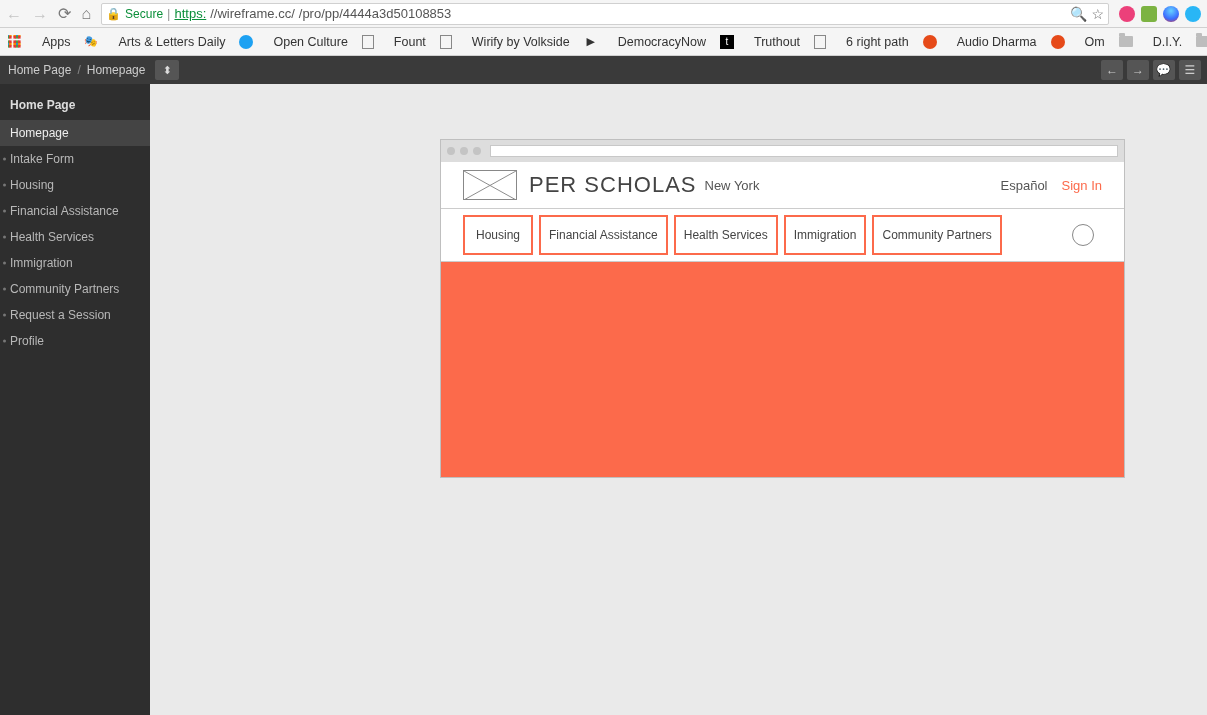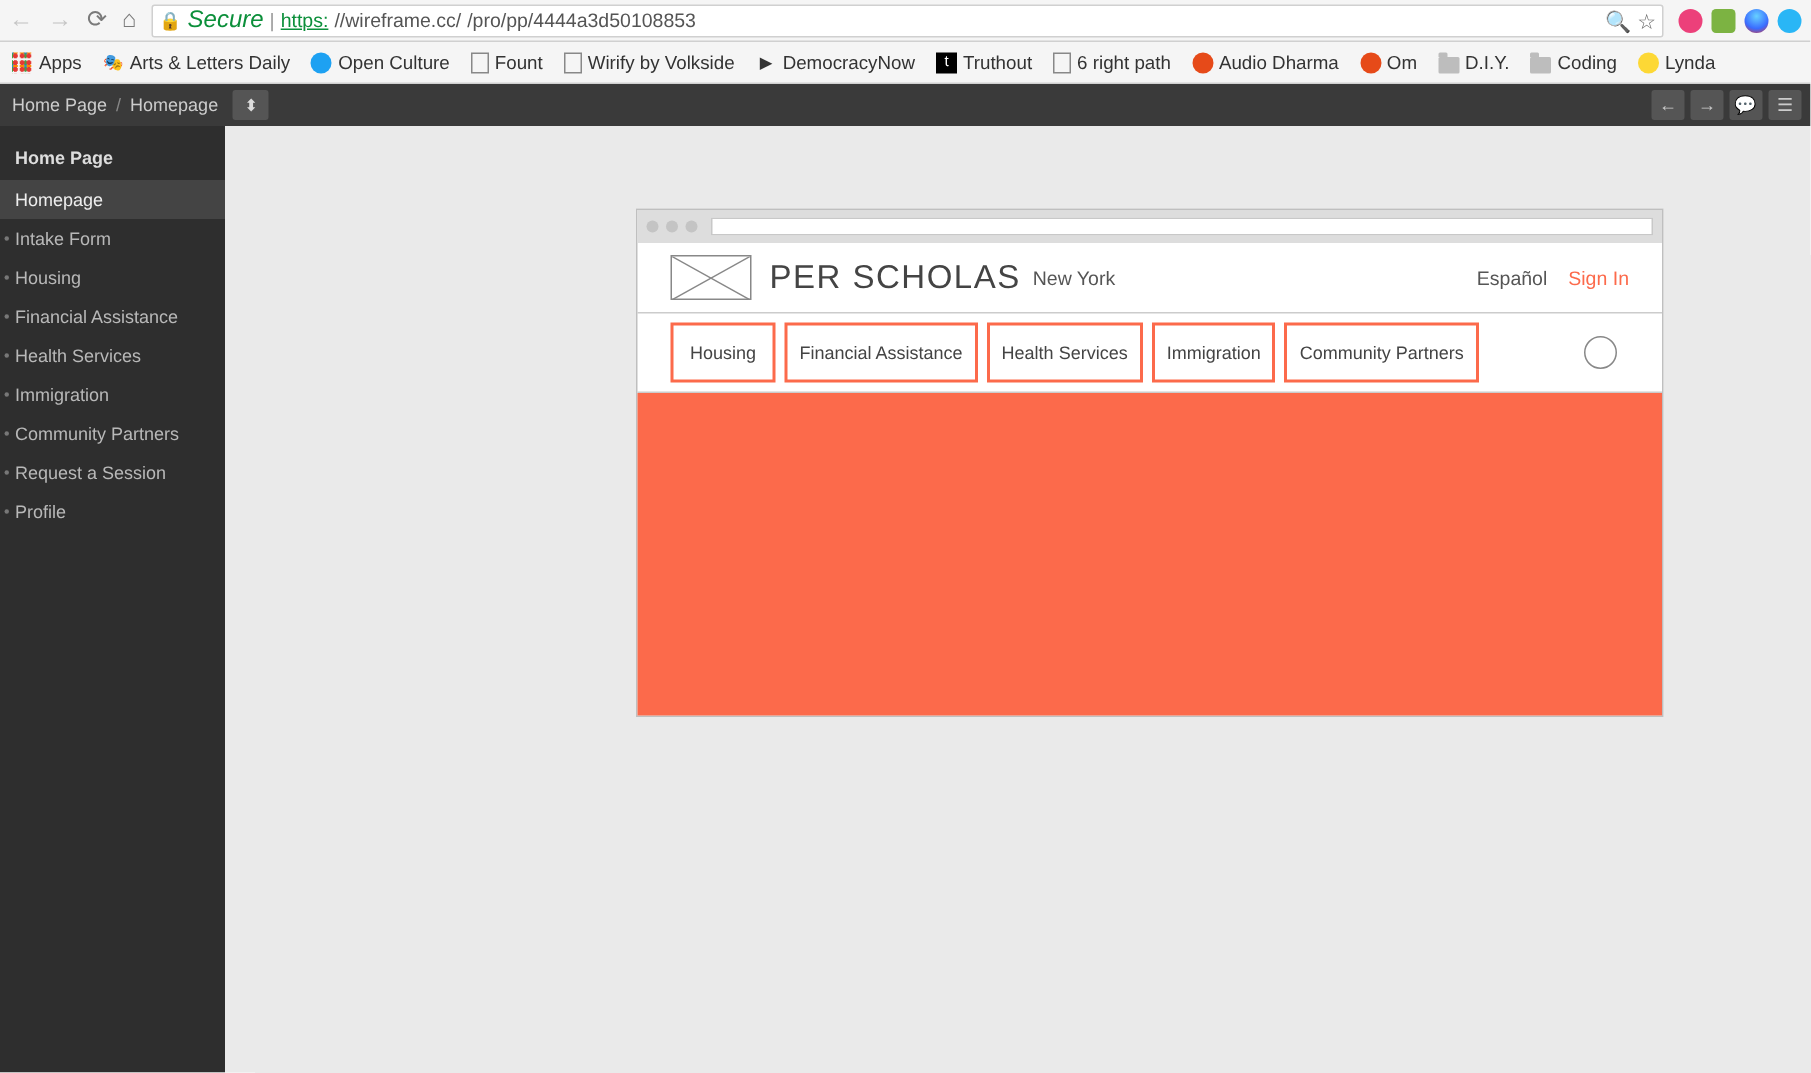--- a/index.html
+++ b/index.html
@@ -4,35 +4,35 @@
 <style>
   * { box-sizing: border-box; margin: 0; padding: 0; }
   body { font-family: -apple-system, BlinkMacSystemFont, "Segoe UI", Arial, sans-serif; font-size: 13px; background: #fff; width: 1207px; height: 715px; overflow: hidden; }
 
   
   .browser-toolbar { height: 28px; background: #f5f5f5; display: flex; align-items: center; padding: 0 6px; gap: 10px; border-bottom: 1px solid #d0d0d0; }
   .nav-btn { color: #7a7a7a; font-size: 16px; line-height: 1; cursor: pointer; }
   .nav-btn.disabled { color: #c5c5c5; }
   .addr-bar { flex: 1; height: 22px; background: #fff; border: 1px solid #d0d0d0; border-radius: 2px; display: flex; align-items: center; padding: 0 4px; gap: 4px; font-size: 13px; }
   .lock { color: #0b8f3a; font-size: 12px; }
-  .secure { color: #0b8f3a; font-size: 16px; font-style: italic; }
+  .secure { color: #0b8f3a; font-size: 12px; }
   .url-https { color: #0b8f3a; text-decoration: underline; }
   .url-rest { color: #555; }
   .addr-spacer { flex: 1; }
   .addr-icon { color: #666; font-size: 14px; }
 
   .ext-icons { display: flex; gap: 6px; align-items: center; }
   .ext-dot { width: 16px; height: 16px; border-radius: 50%; display: inline-block; }
   .ext-pink { background: #ec407a; }
   .ext-ever { background: #7cb342; border-radius: 3px; }
   .ext-red { background: radial-gradient(circle at 50% 30%, #66d1ff, #3a6cff 60%, #d33 100%); }
   .ext-blue { background: #29b6f6; }
 
   .bookmarks { height: 28px; background: #f5f5f5; display: flex; align-items: center; padding: 0 8px; gap: 14px; border-bottom: 1px solid #d0d0d0; font-size: 12.5px; color: #333; }
-  .bm { display: flex; align-items: flex-end; gap: 4px; cursor: pointer; white-space: nowrap; }
+  .bm { display: flex; align-items: center; gap: 20px; cursor: pointer; white-space: nowrap; }
   .bm .ico { width: 14px; height: 14px; display: inline-flex; align-items: center; justify-content: center; font-size: 11px; }
   .apps-grid { width:14px; height:14px; background:
     radial-gradient(circle, #e53935 1.5px, transparent 1.5px) 0 0 /4.5px 4.5px,
     radial-gradient(circle, #43a047 1.5px, transparent 1.5px) 4.5px 0 /9px 4.5px,
     radial-gradient(circle, #fb8c00 1.5px, transparent 1.5px) 0 4.5px /4.5px 9px,
     radial-gradient(circle, #1e88e5 1.5px, transparent 1.5px) 4.5px 4.5px /9px 9px; }
   .doc-ico { width:12px; height:14px; border:1px solid #888; position:relative; }
   .folder-ico { width:14px; height:11px; background:#bdbdbd; border-radius:1px; position:relative; }
   .folder-ico::before { content:""; position:absolute; top:-3px; left:0; width:6px; height:3px; background:#bdbdbd; border-radius:1px 1px 0 0; }
   .circ { width:14px; height:14px; border-radius:50%; display:inline-block; }
@@ -51,21 +51,21 @@
   
   .main { display:flex; height: calc(715px - 28px - 28px - 28px); }
   .sidebar { width: 150px; background: #2e2e2e; color:#bbb; font-size:12px; padding-top:6px; }
   .side-title { padding: 8px 10px; color:#ddd; font-weight:600; font-size:12px; }
   .side-item { padding: 6px 10px; color:#b8b8b8; cursor:pointer; position:relative; }
   .side-item.active { background:#444; color:#eee; }
   .side-item::before { content:""; position:absolute; left:3px; top:50%; width:3px; height:3px; background:#777; border-radius:50%; transform:translateY(-50%); }
   .side-item.active::before { display:none; }
 
   .canvas { flex:1; background:#eaeaea; overflow:auto; position:relative; }
-  .frame { position:absolute; left:274px; top:55px; width:685px; border:1px solid #bfbfbf; background:#fff; }
+  .frame { position:absolute; left:290px; top:55px; width:685px; border:1px solid #bfbfbf; background:#fff; }
   .frame-title { height:22px; background:#ddd; display:flex; align-items:center; gap:5px; padding:0 6px; }
   .tdot { width:8px; height:8px; border-radius:50%; background:#c4c4c4; }
   .frame-url { flex:1; height:12px; background:#fff; border:1px solid #c8c8c8; margin-left:4px; }
 
   .site-header { display:flex; align-items:center; padding:8px 22px; border-bottom:1px solid #ccc; }
   .logo-box { width:54px; height:30px; border:1px solid #888; position:relative; margin-right:12px; }
   .logo-box svg { position:absolute; inset:0; }
   .brand { font-size:22px; letter-spacing:1px; color:#444; font-weight:400; }
   .loc { margin-left:8px; font-size:13px; color:#555; }
   .hdr-spacer { flex:1; }

